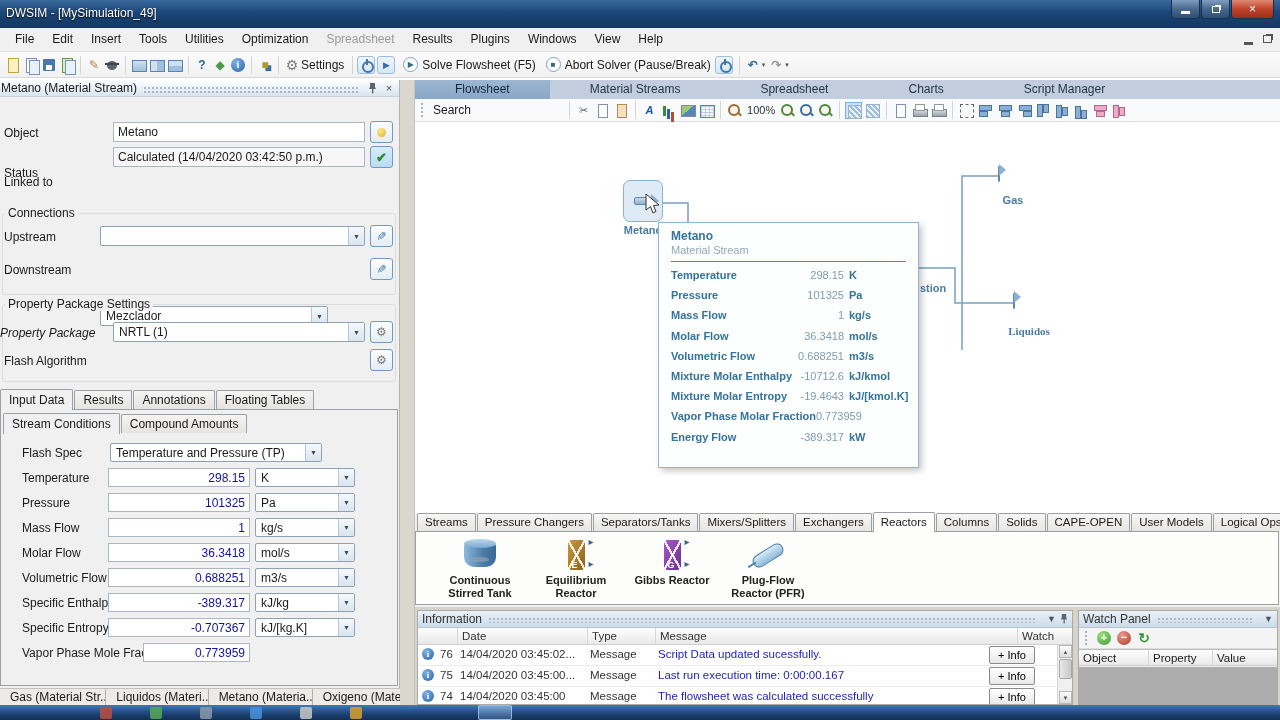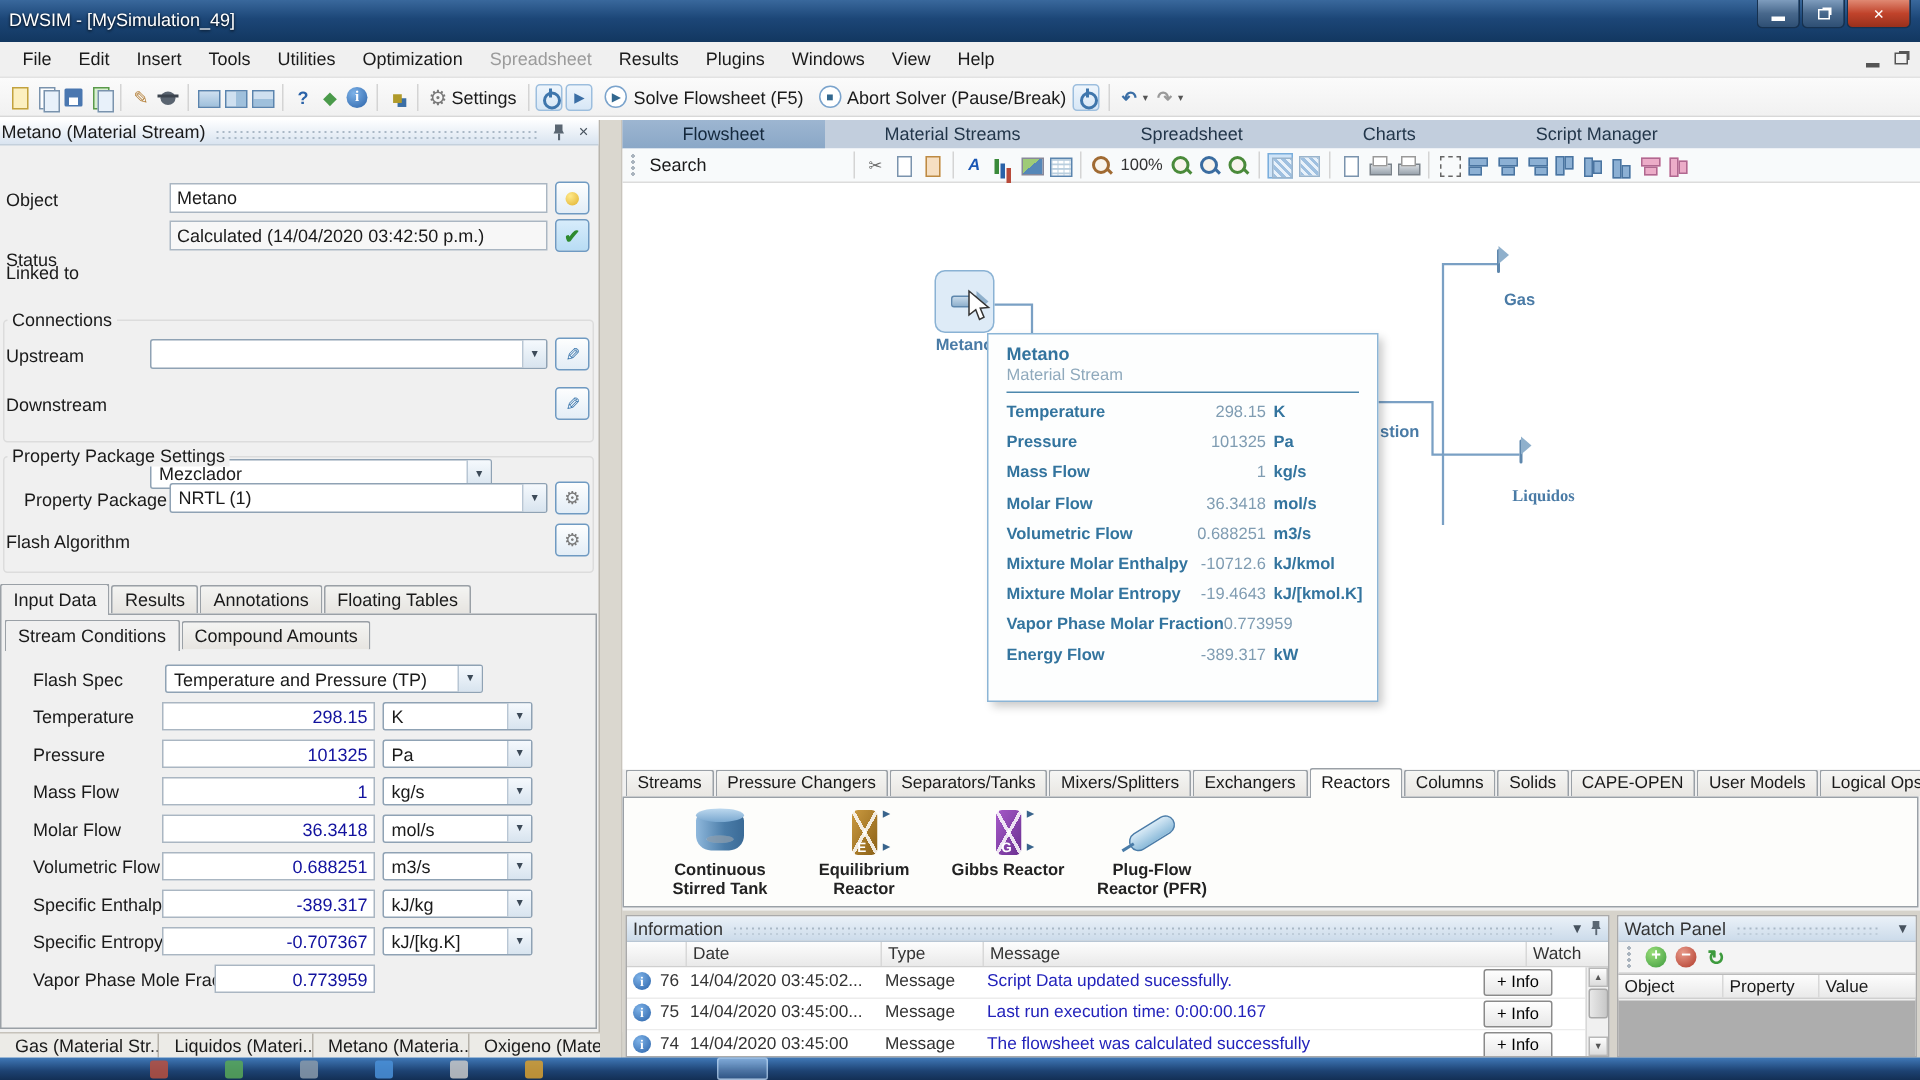--- a/index.html
+++ b/index.html
@@ -328,21 +328,21 @@
     <span>Mezclador</span>
       <span class="dda">▼</span>
   </div>
   <div class="sbtn" style="left:370px;top:178px;">
       <span class="penb">✎</span>
     </div>
 
   <div class="gbox" style="top:224px;height:78px;">
     <span class="glabel">Property Package Settings</span>
   </div>
-  <span class="flabel-s" style="left:16px;top:246px;">Property Package</span>
+  <span class="flabel-s" style="left:0;top:246px;font-style:italic;">Property Package</span>
   <div class="dd" style="left:113px;top:242px;width:252px;">
     <span>NRTL (1)</span>
       <span class="dda">▼</span>
   </div>
   <div class="sbtn" style="left:370px;top:241px;">
       <span class="gearg" style="font-size:12px">⚙</span>
     </div>
   <span class="flabel-s" style="left:4px;top:274px;">Flash Algorithm</span>
   <div class="sbtn" style="left:370px;top:269px;">
       <span class="gearg" style="font-size:12px">⚙</span>

